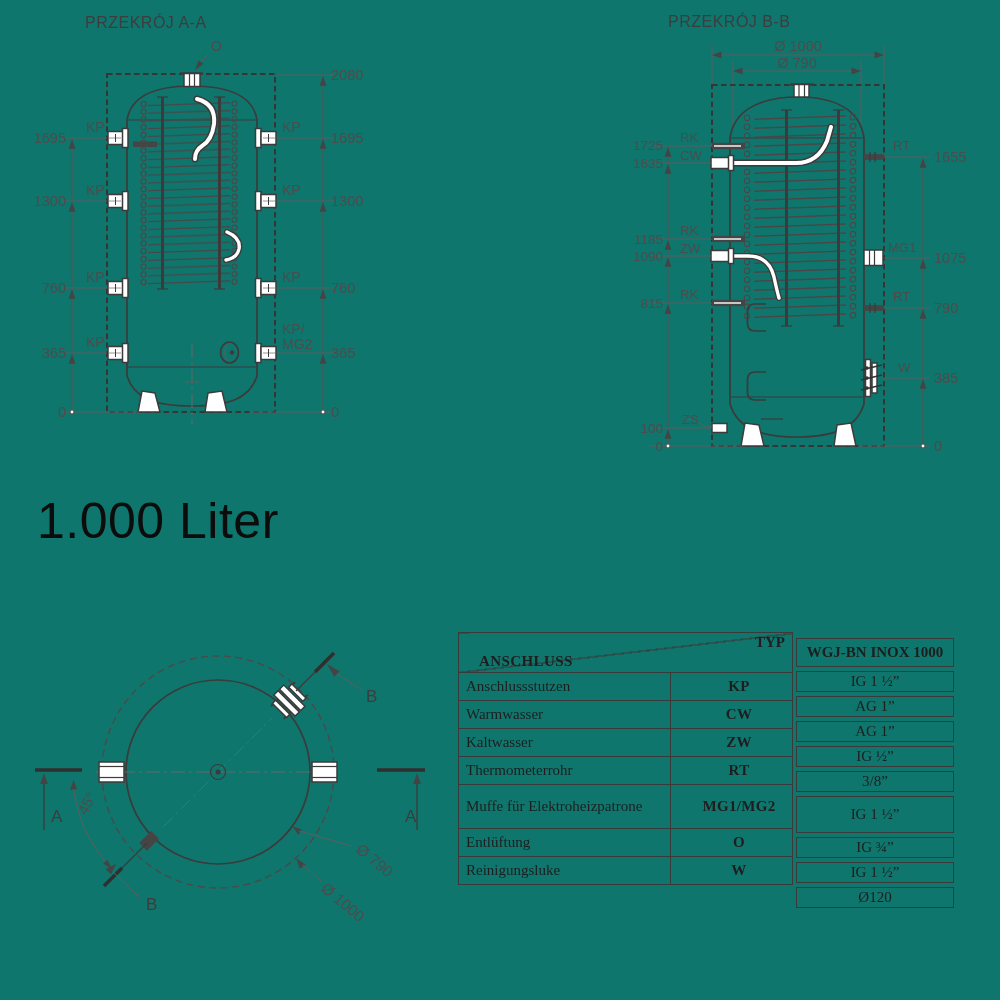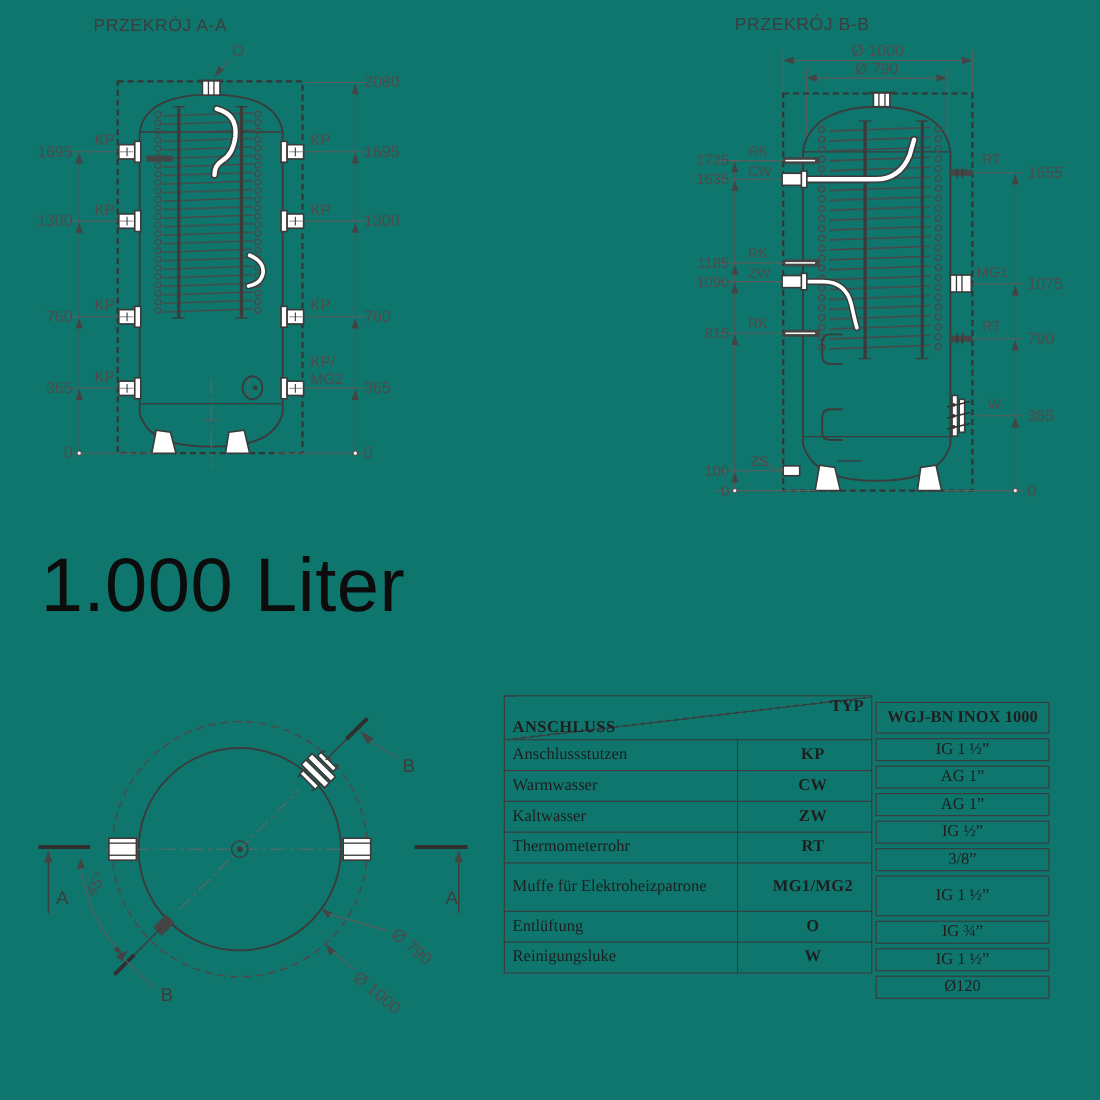--- a/index.html
+++ b/index.html
@@ -23,35 +23,35 @@
   .arr{fill:#444;stroke:none;}
   .dot{fill:#fff;stroke:#555;stroke-width:1.1;}
   
   .dim{font:14.5px "Liberation Sans",sans-serif;fill:#4c4c4c;}
   .dim13{font:13.5px "Liberation Sans",sans-serif;fill:#4c4c4c;}
   .lbl{font:14px "Liberation Sans",sans-serif;fill:#4c4c4c;}
   .lbl13{font:13px "Liberation Sans",sans-serif;fill:#4c4c4c;}
   .big{font:17px "Liberation Sans",sans-serif;fill:#3d3d3d;}
   .ttl{font:16px "Liberation Sans",sans-serif;fill:#3d3d3d;letter-spacing:.5px;}
   
-  #capacity{position:absolute;left:37px;top:492px;font-size:69px;color:#0c0c0c;
+  #capacity{position:absolute;left:37px;top:492px;font-size:50px;color:#0c0c0c;
             font-family:"Liberation Sans",sans-serif;letter-spacing:.5px;white-space:nowrap;}
   
   #spec{position:absolute;left:458px;top:632px;display:flex;align-items:flex-start;
         font-family:"Liberation Serif",serif;color:#1e1e1e;}
   .t-main{border-collapse:collapse;}
   .t-main td{border:1.6px solid #3a3a3a;font-size:15px;padding-left:16px;}
   .t-main td.c1{width:200px;padding:1px 4px 1px 7px;line-height:1.15;}
   .t-main td.c2{width:104px;text-align:center;font-weight:bold;letter-spacing:.3px;}
   .t-main tr.r td{height:25px;}
   .t-main tr.rt td{height:41px;}
   .hcell{height:37px;position:relative;
     background-image:linear-gradient(to bottom right,transparent 49.3%,#3a3a3a 49.3%,#3a3a3a 50.9%,transparent 50.9%);}
   .typ{position:absolute;top:1px;right:7px;font-weight:bold;font-size:15px;}
-  .ans{position:absolute;bottom:2px;left:7px;font-weight:bold;font-size:15px;letter-spacing:.4px;}
+  .ans{position:absolute;bottom:2px;left:20px;font-weight:bold;font-size:15px;letter-spacing:.4px;}
   .t-val{border-collapse:separate;border-spacing:0 4px;margin-left:3px;margin-top:2px;}
   .t-val td{border:1.6px solid #3a3a3a;width:152px;text-align:center;font-size:15px;height:19px;padding:0 2px;}
   .t-val td.vh{font-weight:bold;height:27px;margin-left:12px;}
   .t-val tr.vt td{height:35px;}
 </style>
 </head>
 <body>
 
 <div id="root">
 

